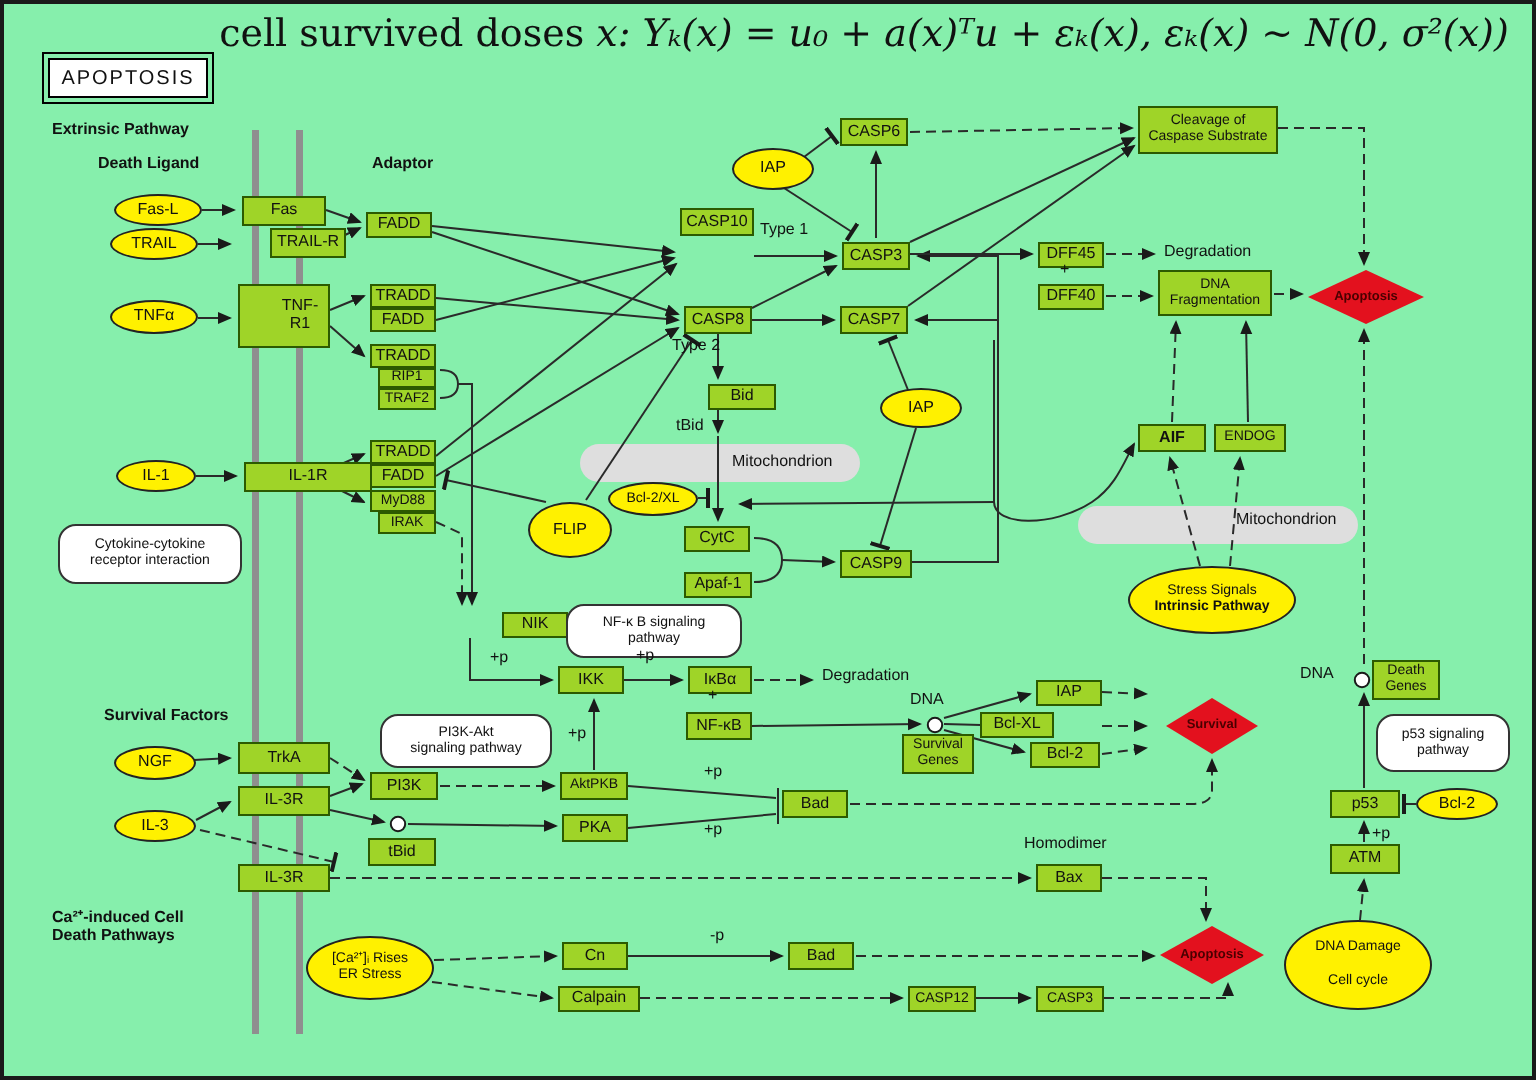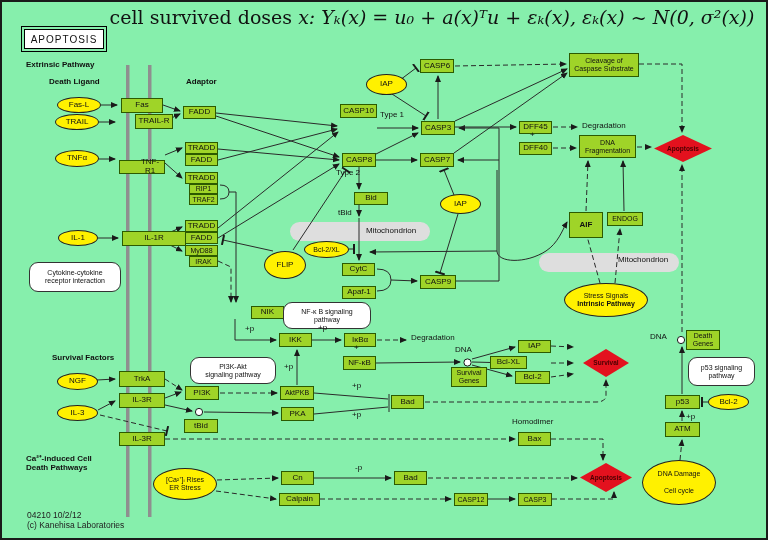--- a/index.html
+++ b/index.html
@@ -149,21 +149,21 @@
 
   <div id="tag">APOPTOSIS</div>
 
   <div id="nodes">
       <div class="node gene" style="left: 119px; top: 96px; width: 42px; height: 15px;">
         <span class="lb">Fas</span>
       </div>
       <div class="node gene" style="left: 117px; top: 112px; width: 38px; height: 15px; margin-left: 16px;">
         <span class="lb">TRAIL-R</span>
       </div>
-      <div class="node gene" style="left: 117px; top: 158px; width: 46px; height: 14px; padding-left: 16px;">
+      <div class="node gene" style="left: 117px; top: 140px; width: 46px; height: 32px; padding-left: 16px;">
         <span class="lb">TNF-R1</span>
       </div>
       <div class="node gene" style="left: 120px; top: 229px; width: 64px; height: 15px;">
         <span class="lb">IL-1R</span>
       </div>
       <div class="node gene" style="left: 117px; top: 369px; width: 46px; height: 16px;">
         <span class="lb">TrkA</span>
       </div>
       <div class="node gene" style="left: 117px; top: 391px; width: 46px; height: 15px;">
         <span class="lb">IL-3R</span>
@@ -235,21 +235,21 @@
         <span class="lb">DFF40</span>
       </div>
       <div class="node gene" style="left: 567px; top: 51px; width: 70px; height: 24px; font-size: 7px;">
         <span class="lb">Cleavage of
 Caspase Substrate</span>
       </div>
       <div class="node gene" style="left: 577px; top: 133px; width: 57px; height: 23px; font-size: 7px;">
         <span class="lb">DNA
 Fragmentation</span>
       </div>
-      <div class="node gene" style="left: 567px; top: 210px; width: 34px; height: 26px; font-weight: bold;">
+      <div class="node gene" style="left: 567px; top: 210px; width: 34px; height: 14px; font-weight: bold;">
         <span class="lb">AIF</span>
       </div>
       <div class="node gene" style="left: 605px; top: 210px; width: 36px; height: 14px; font-size: 7px;">
         <span class="lb">ENDOG</span>
       </div>
       <div class="node gene" style="left: 217px; top: 304px; width: 33px; height: 13px; margin-left: 32px;">
         <span class="lb">NIK</span>
       </div>
       <div class="node gene" style="left: 277px; top: 331px; width: 33px; height: 14px;">
         <span class="lb">IKK</span>
@@ -408,15 +408,13 @@
       <div class="lbl" style="left: 352px; top: 341px;">+</div>
       <div class="lbl" style="left: 243px; top: 322px;">+p</div>
       <div class="lbl" style="left: 316px; top: 321px;">+p</div>
       <div class="lbl" style="left: 282px; top: 360px;">+p</div>
       <div class="lbl" style="left: 350px; top: 379px;">+p</div>
       <div class="lbl" style="left: 350px; top: 408px;">+p</div>
       <div class="lbl" style="left: 684px; top: 410px;">+p</div>
       <div class="lbl" style="left: 353px; top: 461px;">-p</div>
     </div>
 
-  <div id="footer">04210 10/2/12
-(c) Kanehisa Laboratories</div>
 </div>
 
 </body></html>

